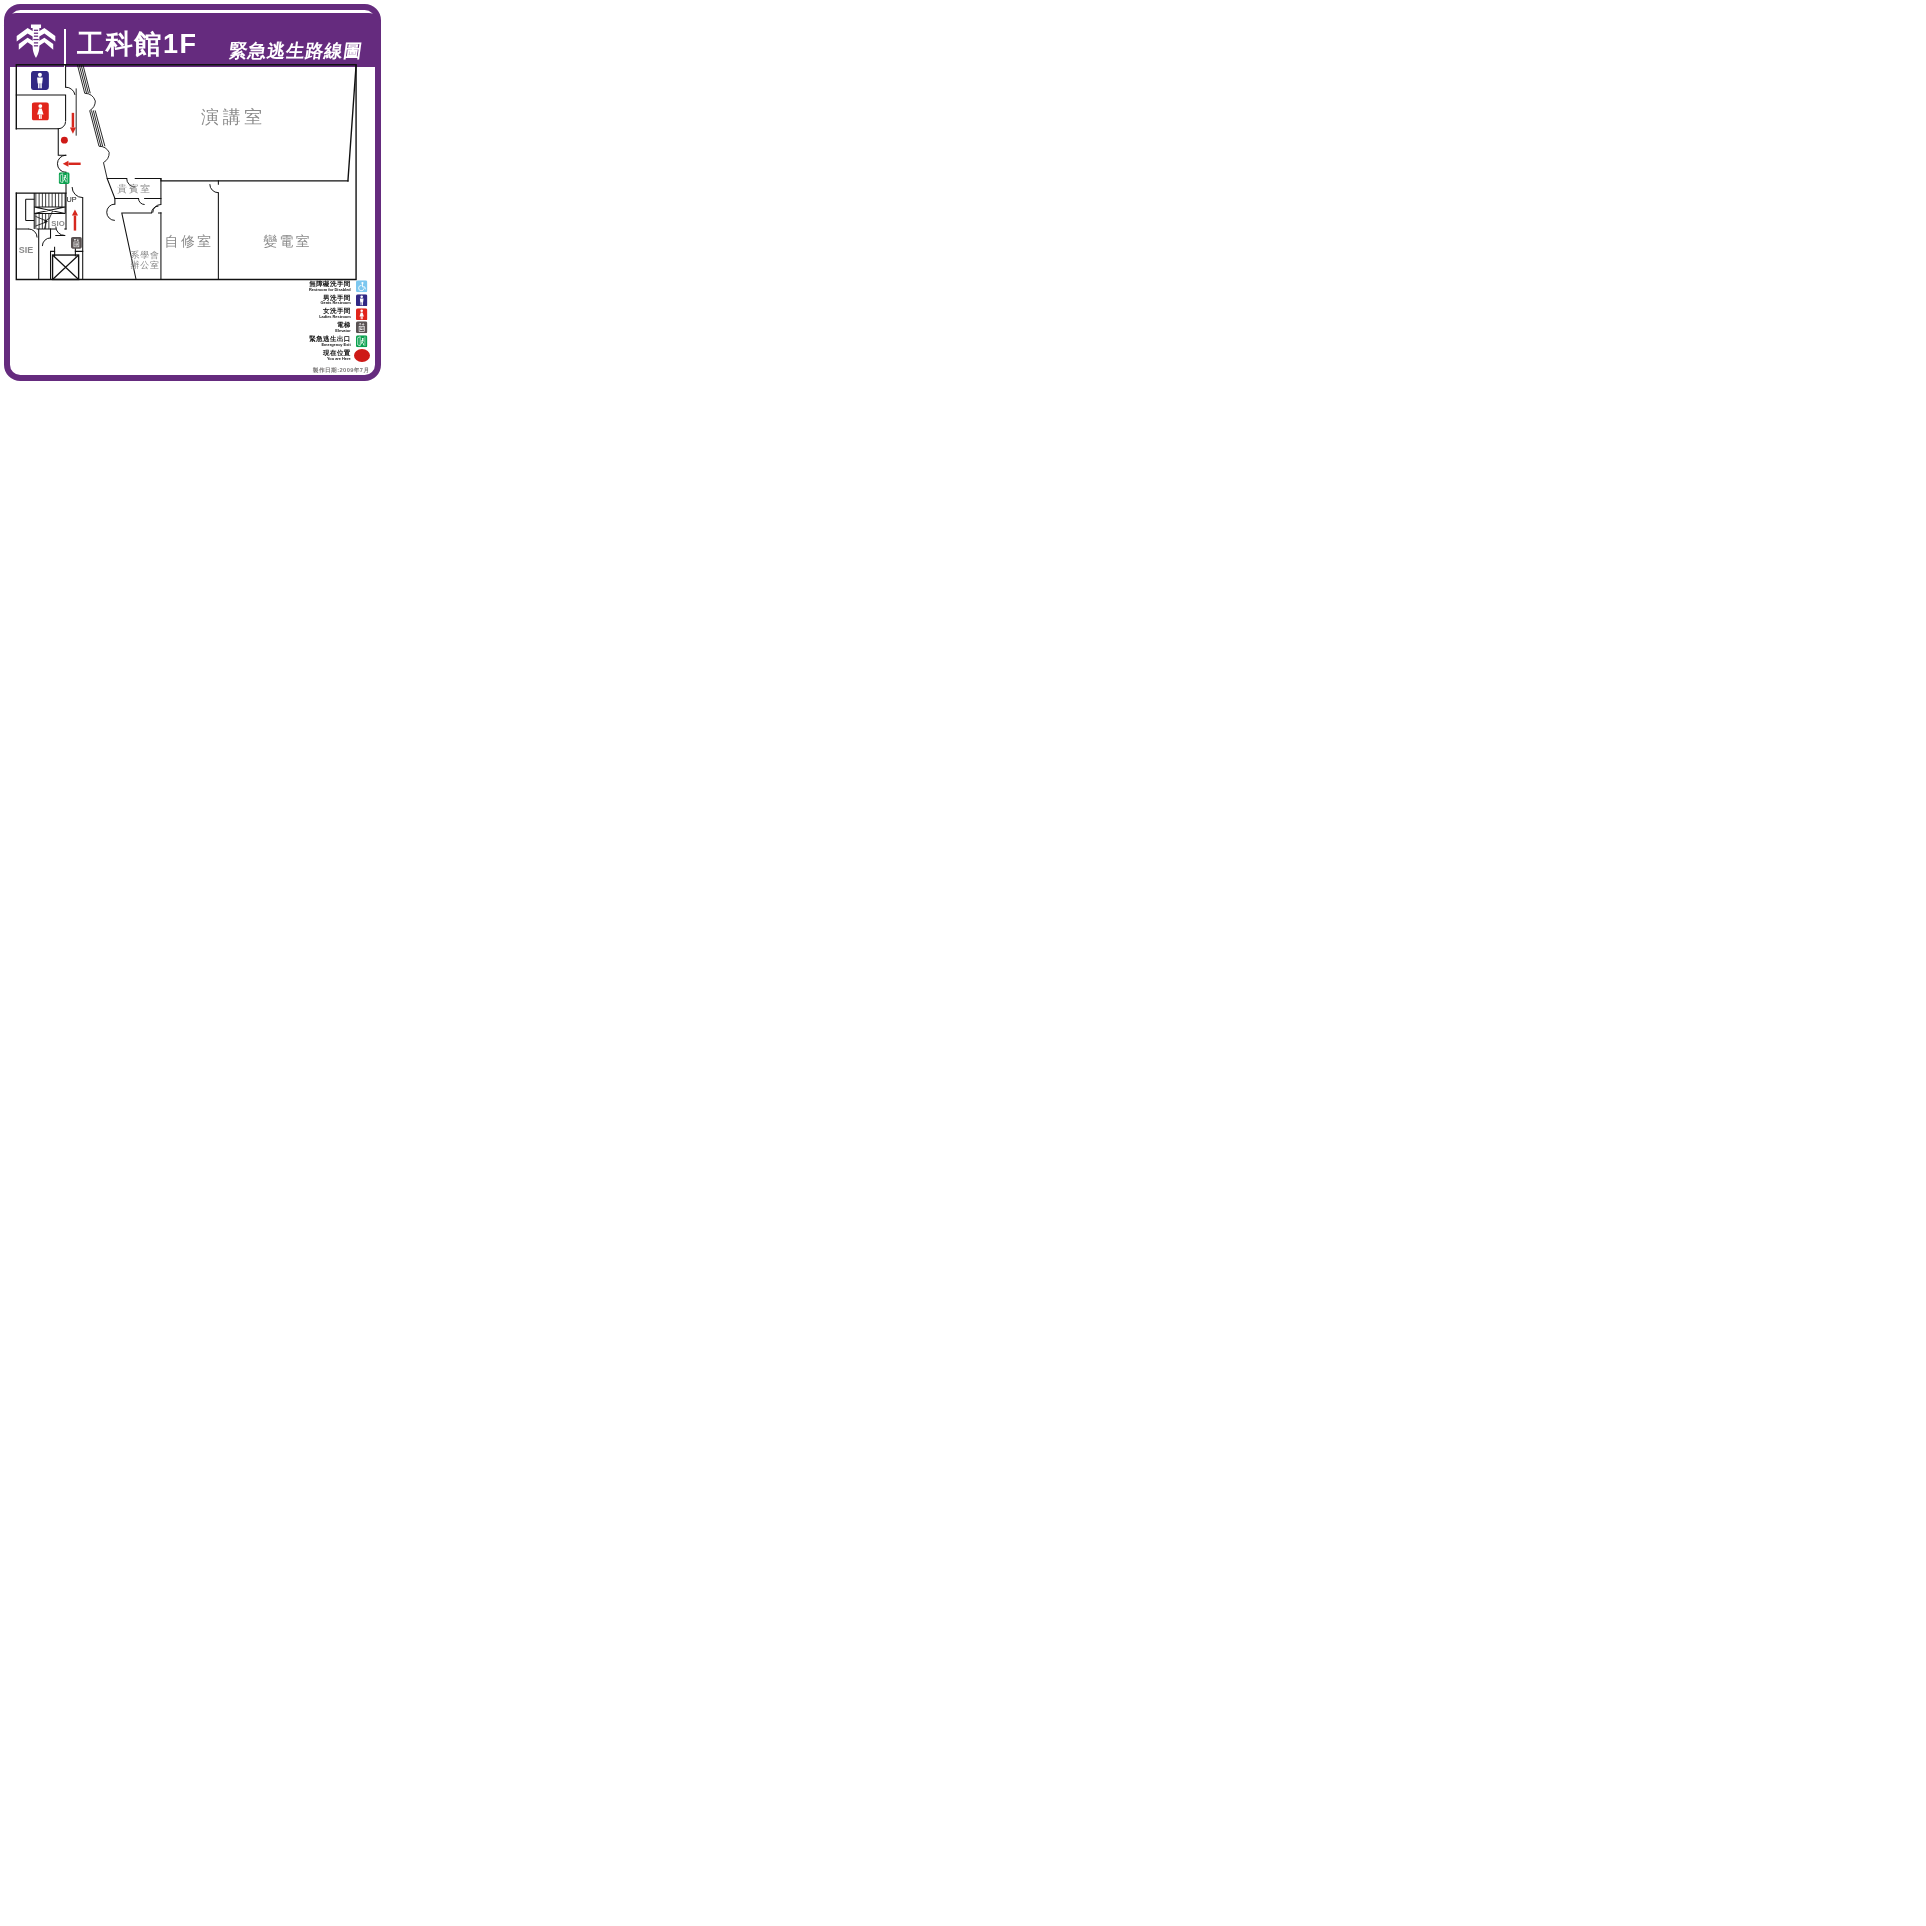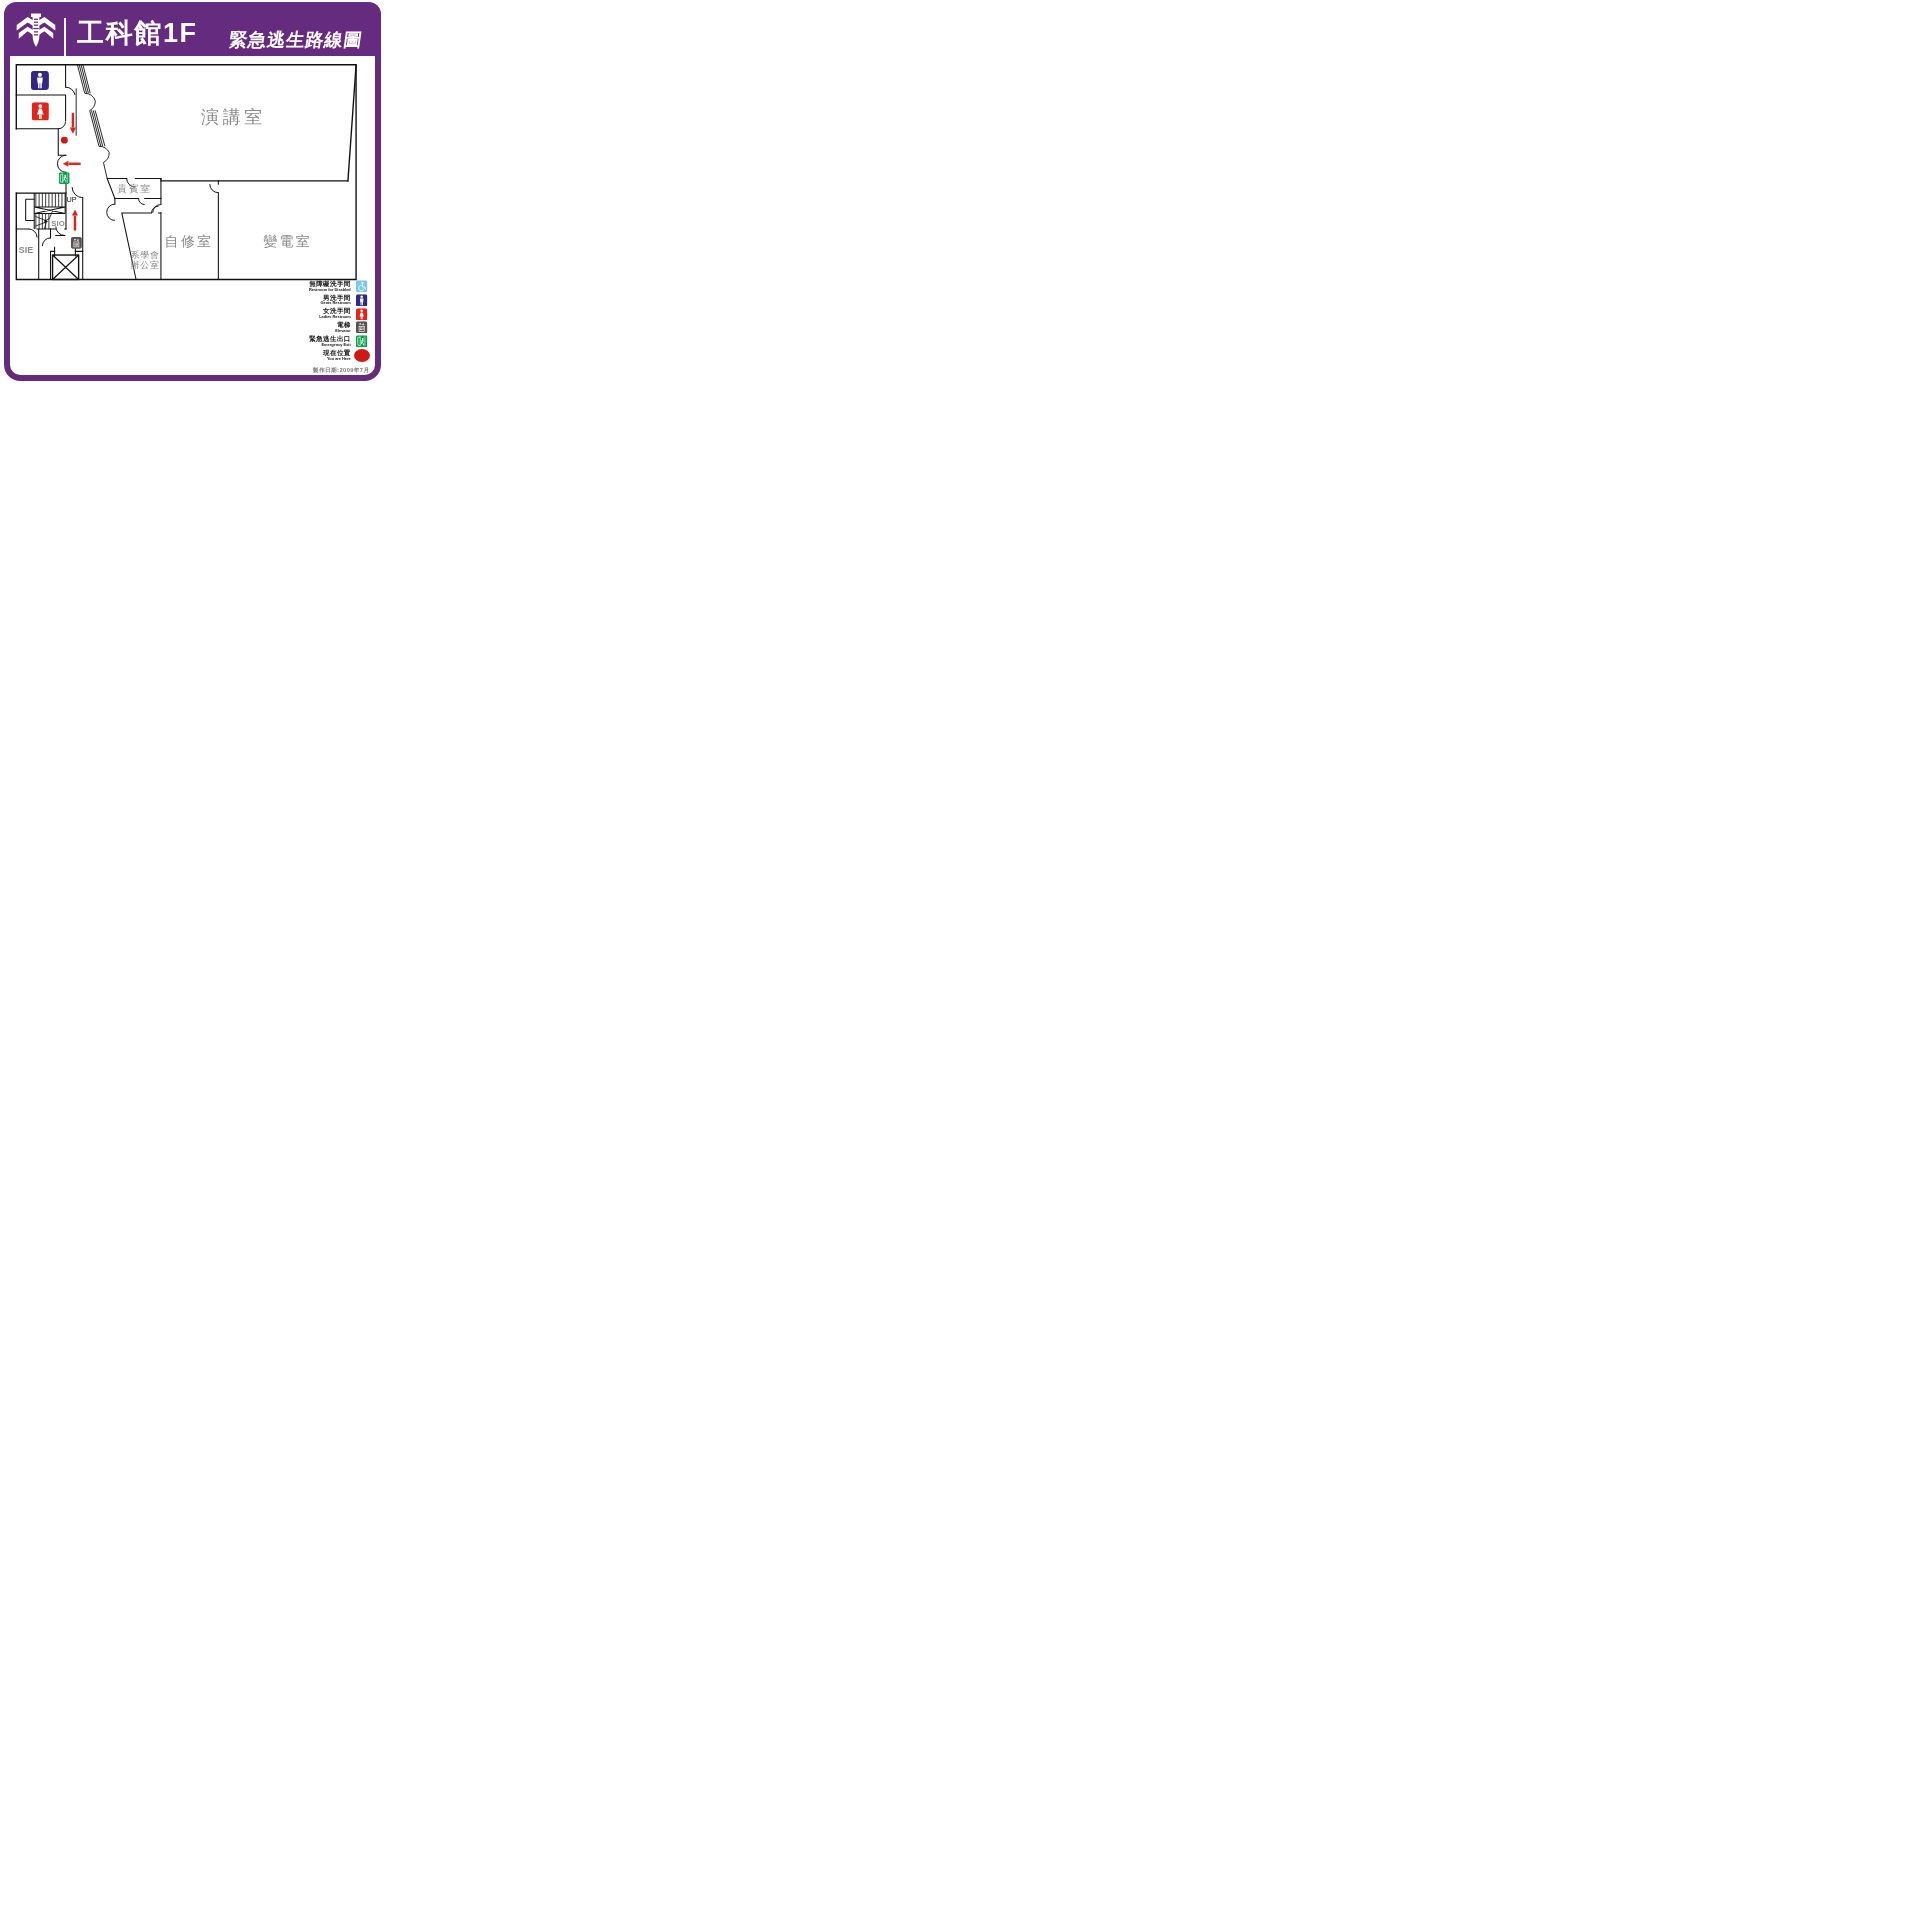--- a/index.html
+++ b/index.html
@@ -1,20 +1,20 @@
 <!DOCTYPE html>
 <html style="font-size:6.5px"><head>
 <meta charset="utf-8">
 <style>
   html,body{margin:0;padding:0;background:#ffffff;}
   .page{position:relative;width:385px;height:385px;background:#ffffff;overflow:hidden;
         font-family:"Liberation Sans","DejaVu Sans",sans-serif;}
   .frame{position:absolute;left:4.1px;top:4.1px;right:4.1px;bottom:4.1px;
          border:6.5px solid #652B7E;border-radius:16.3px;}
-  .header{position:absolute;left:4.1px;top:2px;right:4.1px;height:54px;
+  .header{position:absolute;left:4.1px;top:13px;right:4.1px;height:54px;
           background:#652B7E;border-radius:12.2px 12.2px 0 0;}
   .logo{position:absolute;left:11.4px;top:7.3px;width:42px;height:42px;}
   .divider{position:absolute;left:60px;top:15.5px;width:1.6px;height:39px;background:#ffffff;}
   .building-title{position:absolute;left:73px;top:18px;color:#ffffff;
                   font-size:27px;font-weight:900;letter-spacing:1.6px;line-height:1;}
   .map-title{position:absolute;right:18px;top:29px;color:#ffffff;
              font-size:18.3px;font-weight:900;letter-spacing:0.8px;line-height:1;
              transform:skewX(-8deg);}
   svg text{font-family:"Liberation Sans","DejaVu Sans",sans-serif;}
   .room-label{fill:#8A8A8A;}

